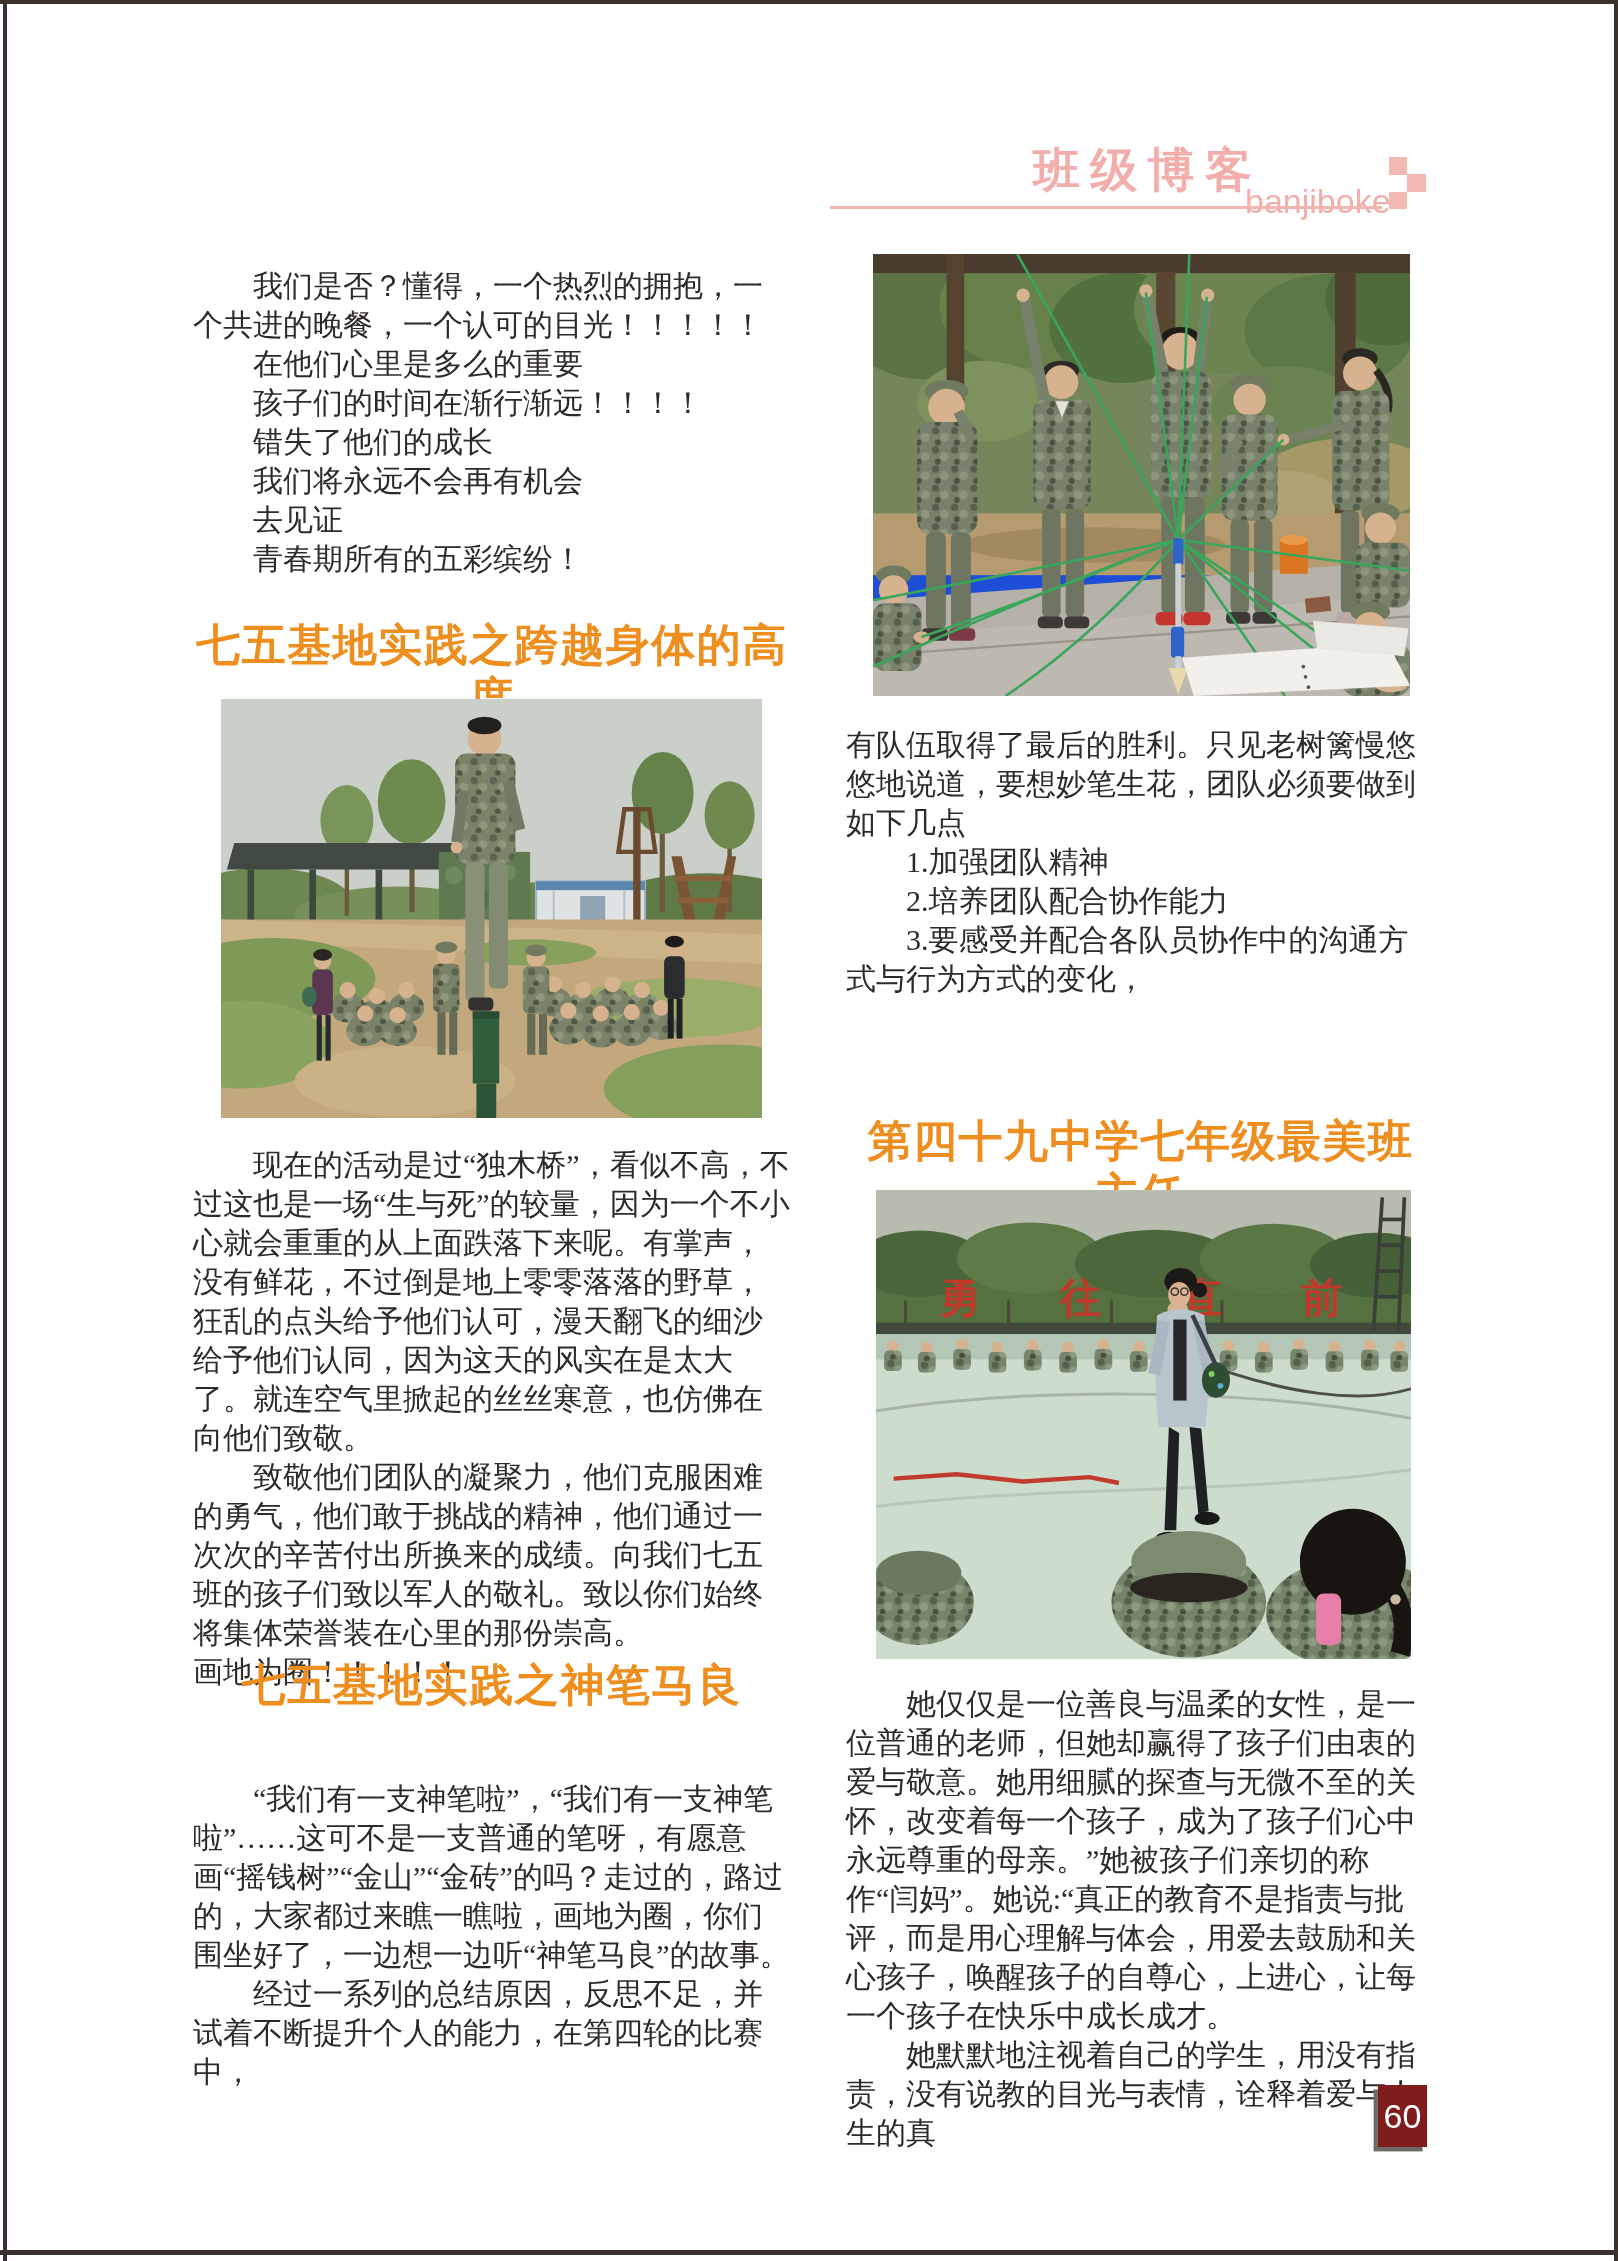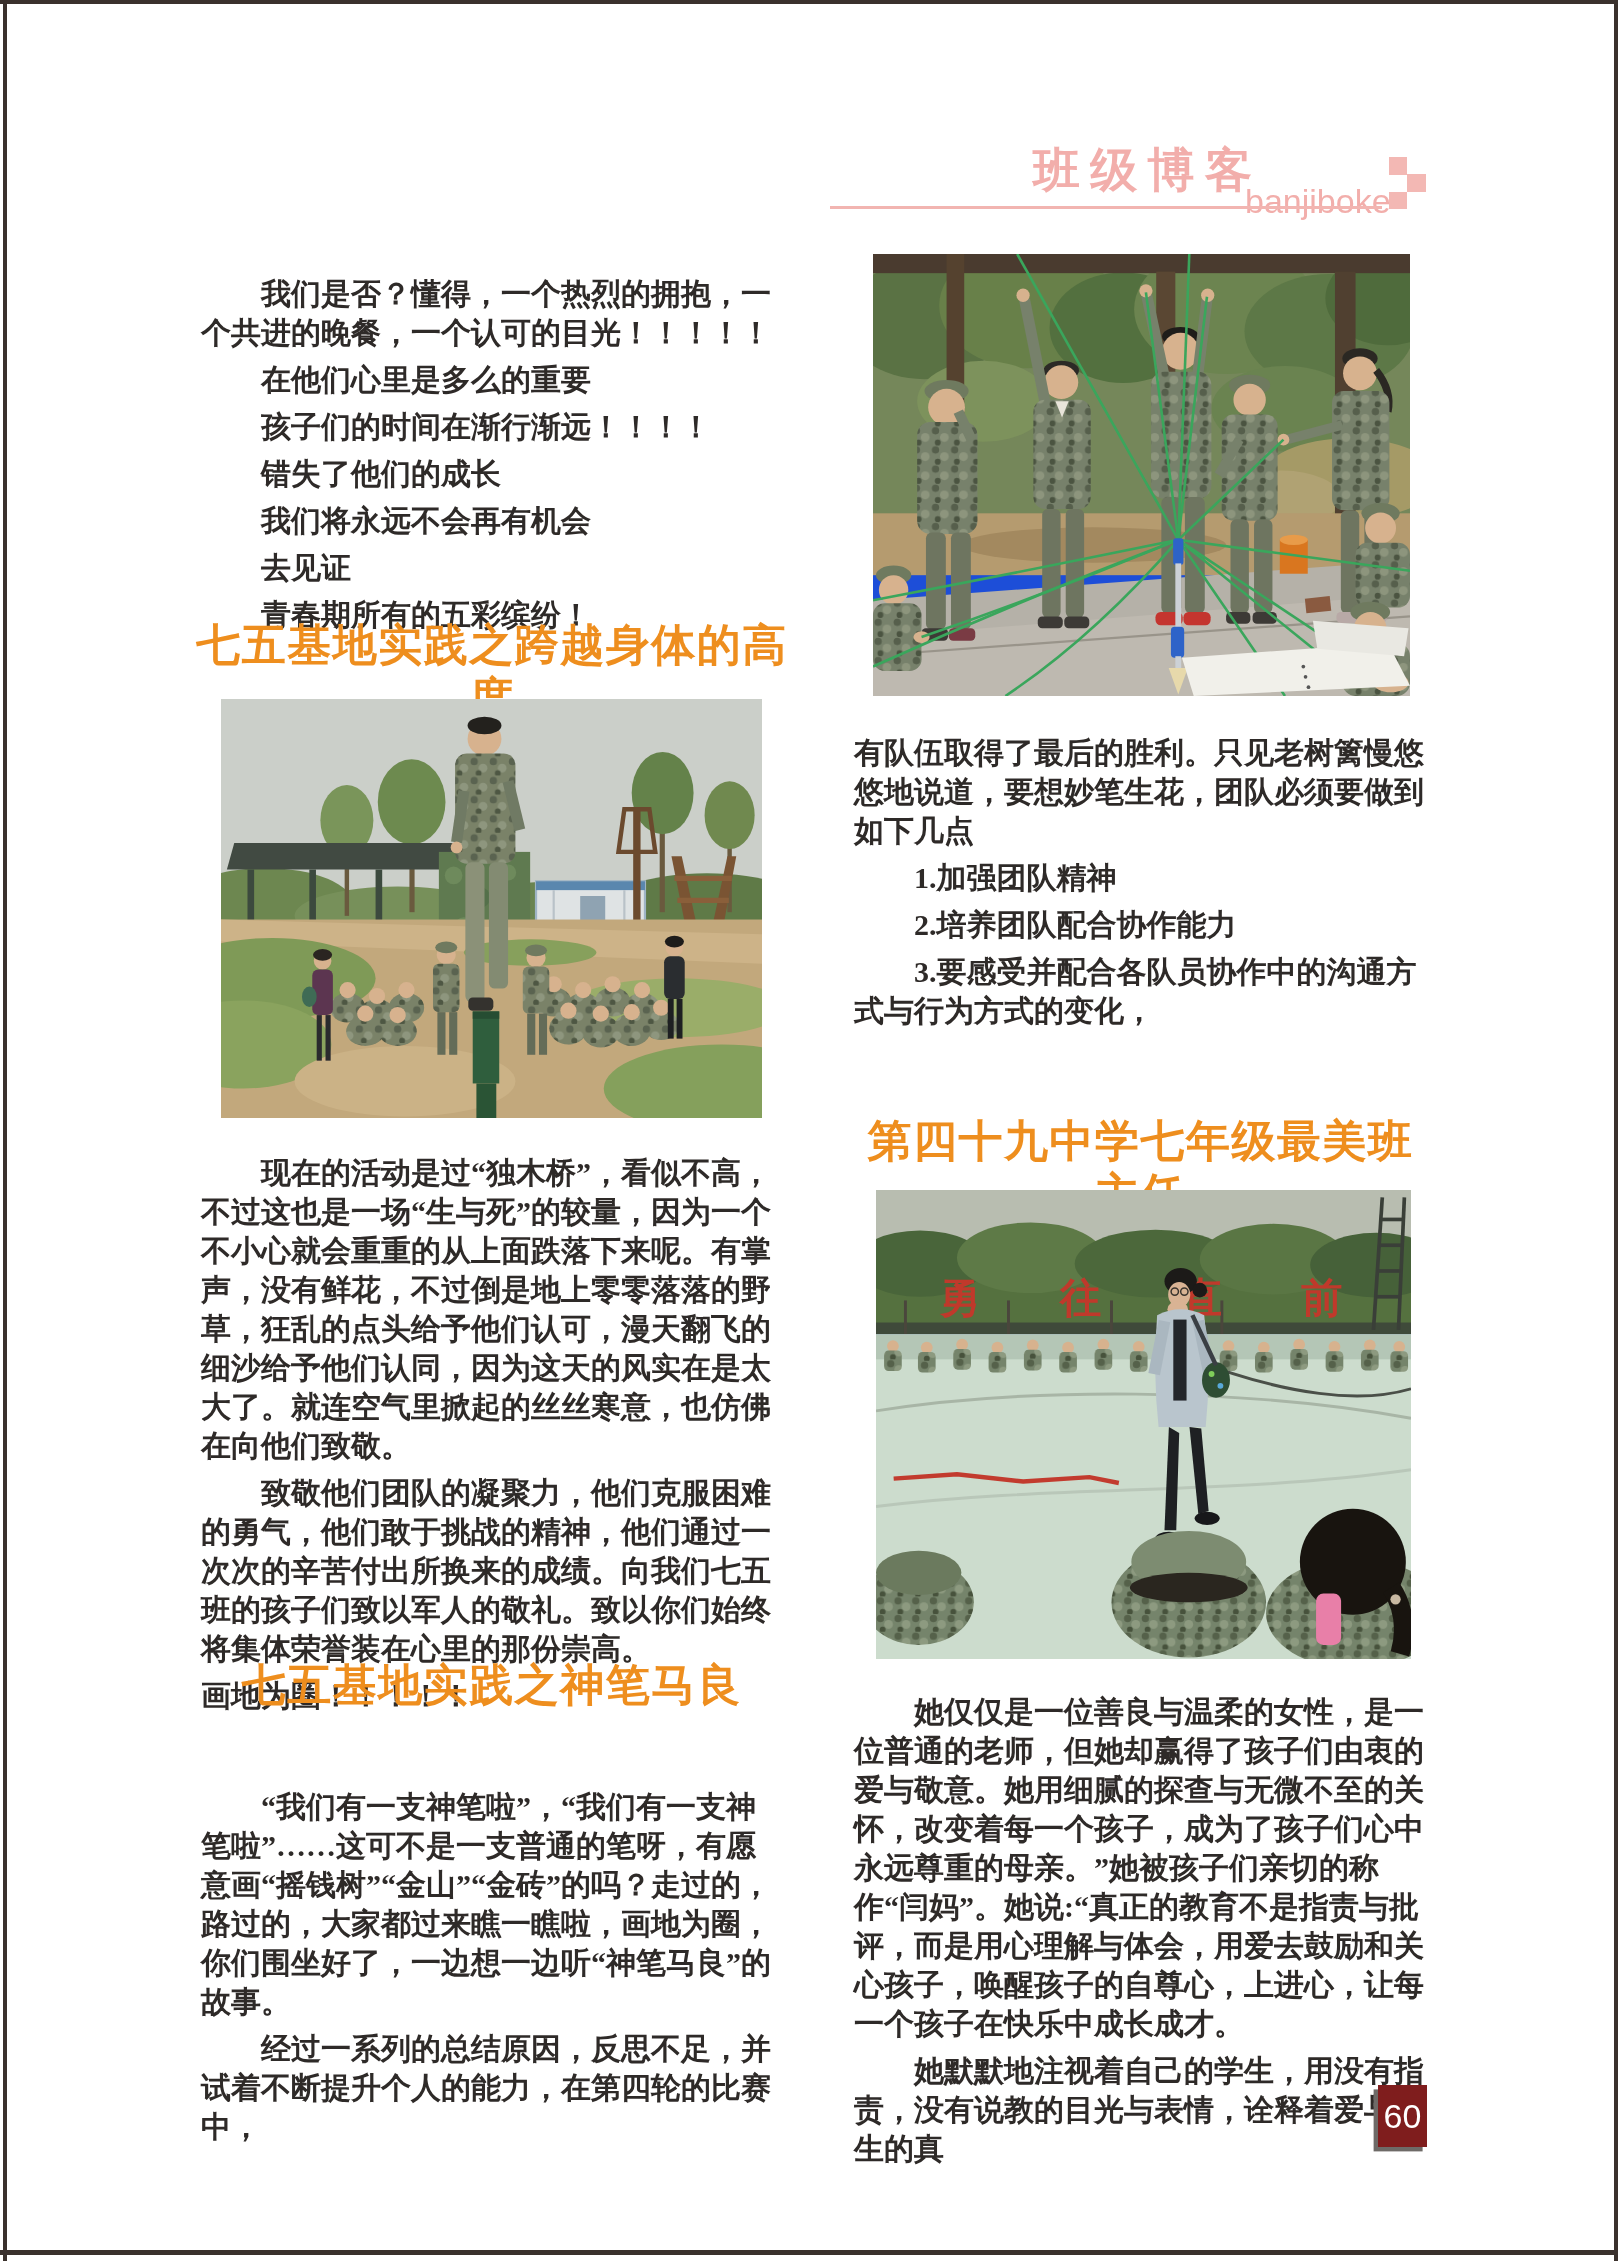--- a/index.html
+++ b/index.html
@@ -24,21 +24,21 @@
     font-size:34px;font-family:"Liberation Sans",sans-serif;line-height:1;margin-top:16px;
   }
   .brand-rule{position:absolute;left:830px;top:206px;width:552px;height:2.9px;background:#f2b5b1;}
   .sq{position:absolute;background:#f3b8b4;}
   .sq-a{left:1389px;top:157px;width:17.7px;height:17.7px;}
   .sq-b{left:1407px;top:174px;width:19px;height:18.4px;}
   .sq-c{left:1389px;top:192px;width:17.7px;height:17px;}
 
   
   .cn{position:absolute;color:#2e2a28;font-size:30px;line-height:39px;text-align:left;}
-  .cn p{margin:8px;text-indent:2em;font-weight:bold;}
+  .cn p{margin:0;text-indent:2em;}
   .cn p.noindent{text-indent:0;}
   .col-left{left:193px;width:598px;}
   .col-right{left:846px;width:589px;}
   .heading{
     position:absolute;color:#ee8e1e;font-weight:bold;font-size:44px;
     line-height:1.2;text-align:center;letter-spacing:1.5px;
   }
   
   .photo{position:absolute;overflow:hidden;background:#1d4ed8;}
   .photo svg{display:block;width:100%;height:100%;}

